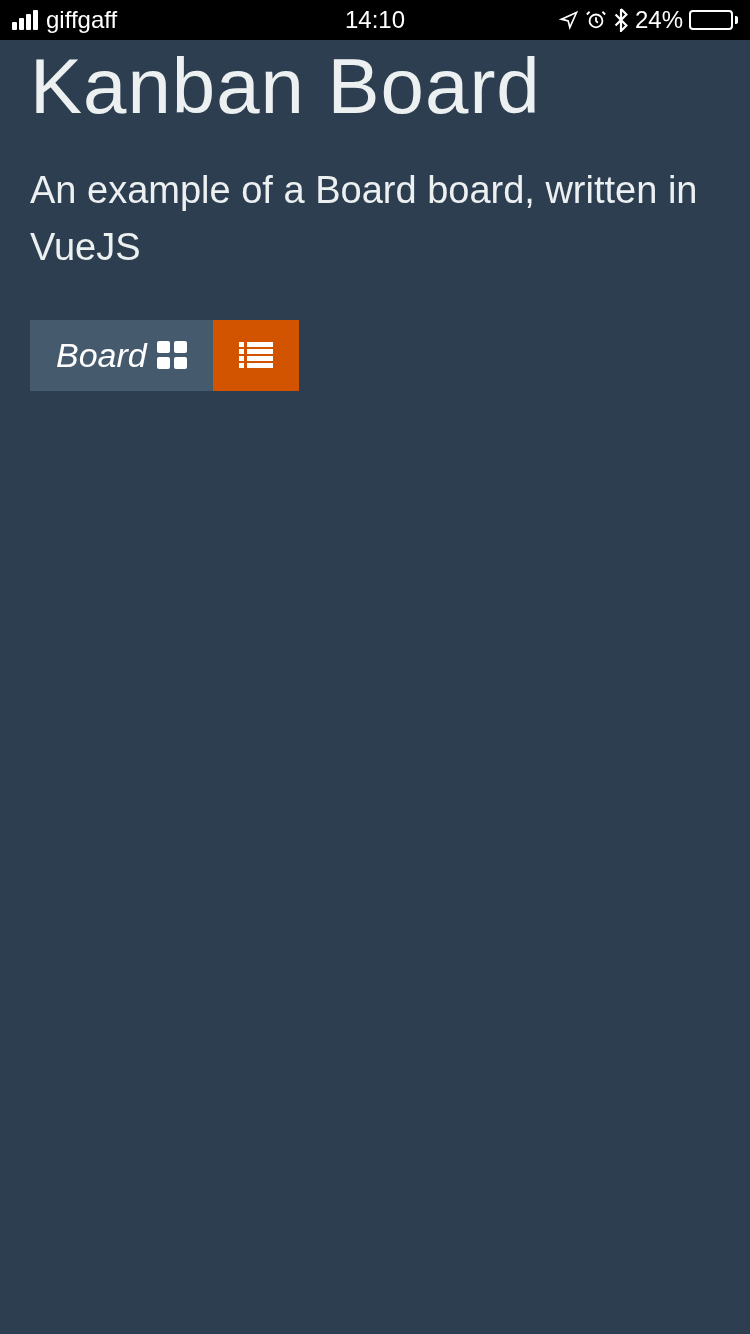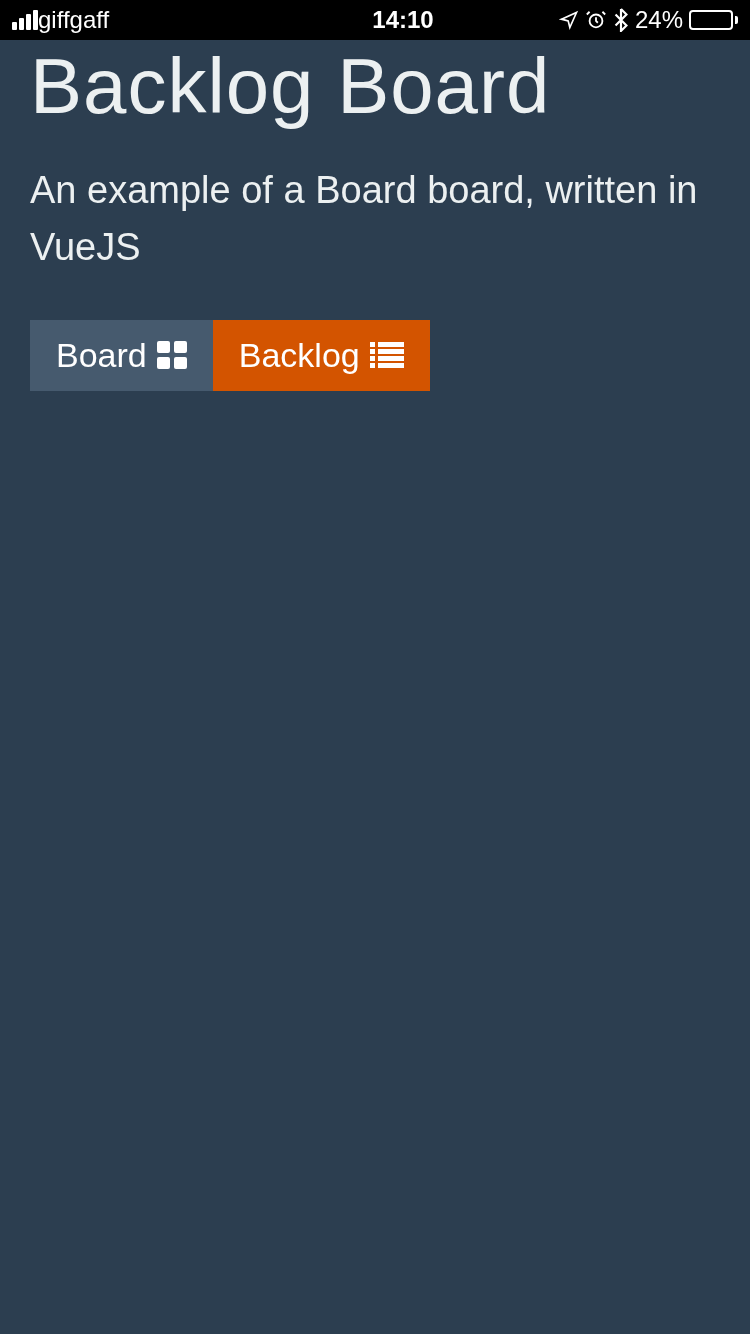--- a/index.html
+++ b/index.html
@@ -24,43 +24,42 @@
       align-items: center;
       justify-content: space-between;
       padding: 0 12px;
       font-size: 24px;
       color: #fff;
       font-weight: 400;
     }
     .status-left {
       display: flex;
       align-items: center;
-      gap: 0;
+      gap: 8px;
     }
     .signal-bars {
       display: flex;
       align-items: flex-end;
       gap: 2px;
       height: 20px;
     }
     .signal-bars span {
       width: 5px;
       background: #fff;
       border-radius: 1px;
     }
     .signal-bars span:nth-child(1){height:8px;}
     .signal-bars span:nth-child(2){height:12px;}
     .signal-bars span:nth-child(3){height:16px;}
     .signal-bars span:nth-child(4){height:20px;}
     .status-center {
       position: absolute;
       left: 50%;
       transform: translateX(-50%);
-      font-weight: 700;
-      margin-left: 28px;
+      font-weight: 400;
     }
     .status-right {
       display: flex;
       align-items: center;
       gap: 6px;
     }
     .battery {
       display: inline-flex;
       align-items: center;
     }
@@ -114,20 +113,21 @@
       gap: 10px;
       padding: 16px 26px;
       font-size: 34px;
       font-weight: 300;
       cursor: pointer;
       border: none;
       color: #fff;
     }
     .tab.inactive {
       background: #465a6e;
+      font-style: italic;
     }
     .tab.active {
       background: #D35400;
     }
     .icon svg { display: block; }
     .input-wrap {
       margin-top: 64px;
     }
     .add-input {
       width: 100%;
@@ -182,37 +182,36 @@
     </span>
     <span>24%</span>
     <span class="battery">
       <span class="battery-body"><span class="battery-fill"></span></span>
       <span class="battery-tip"></span>
     </span>
   </div>
 </div>
 
 <div class="content">
-  <h1 class="page-title">Backlog Board</h1>
+  <h1 class="page-title">Kanban Board</h1>
   <p class="subtitle">An example of a Board board, written in VueJS</p>
 
   <div class="tab-row">
     <button class="tab inactive">
       <span>Board</span>
       <span class="icon">
         <svg width="30" height="28" viewBox="0 0 30 28">
           <rect x="0" y="0" width="13" height="12" rx="2" fill="#fff"></rect>
           <rect x="17" y="0" width="13" height="12" rx="2" fill="#fff"></rect>
           <rect x="0" y="16" width="13" height="12" rx="2" fill="#fff"></rect>
           <rect x="17" y="16" width="13" height="12" rx="2" fill="#fff"></rect>
         </svg>
       </span>
     </button>
     <button class="tab active">
-      <span>Backlog</span>
       <span class="icon">
         <svg width="34" height="26" viewBox="0 0 34 26" fill="#fff">
           <rect x="0" y="0" width="5" height="5"></rect>
           <rect x="8" y="0" width="26" height="5"></rect>
           <rect x="0" y="7" width="5" height="5"></rect>
           <rect x="8" y="7" width="26" height="5"></rect>
           <rect x="0" y="14" width="5" height="5"></rect>
           <rect x="8" y="14" width="26" height="5"></rect>
           <rect x="0" y="21" width="5" height="5"></rect>
           <rect x="8" y="21" width="26" height="5"></rect>

